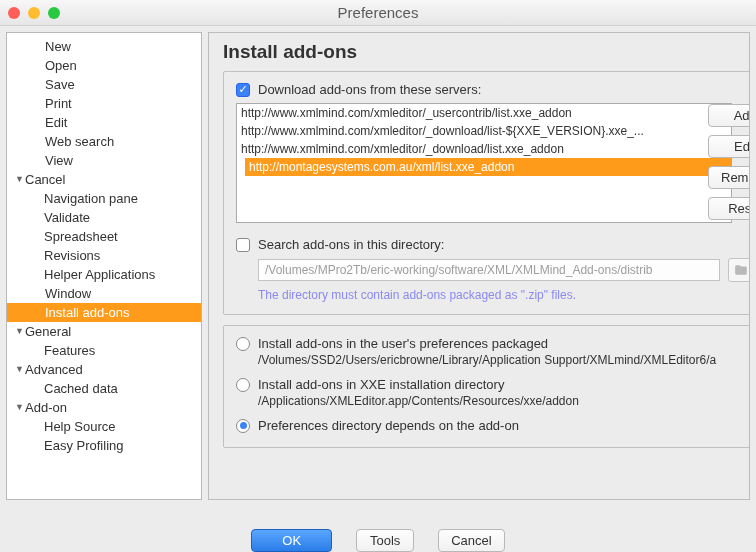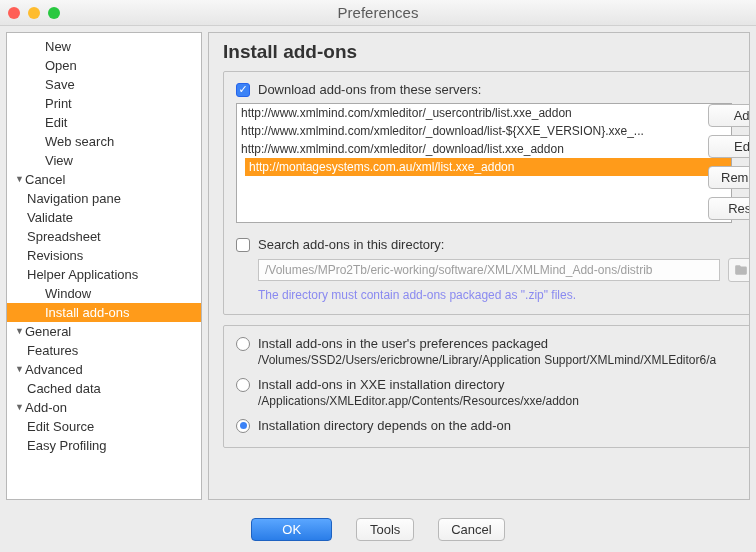--- a/index.html
+++ b/index.html
@@ -59,21 +59,21 @@
     line-height: 17px;
     display: flex;
     align-items: center;
   }
   .sidebar .item .arrow {
     width: 10px;
     display: inline-block;
     font-size: 9px;
     color: #666;
   }
-  .sidebar .child { padding-left: 20px; }
+  .sidebar .child { padding-left: 37px; }
   .sidebar .top   { padding-left: 38px; }
   .sidebar .group { padding-left: 8px; }
   .sidebar .item.selected {
     background: #ff9b1a;
     color: #fff;
   }
 
   .content {
     flex: 1;
     margin: 6px 6px 6px 6px;
@@ -203,21 +203,21 @@
     color: #333;
     font-size: 12px;
     margin-bottom: 10px;
     white-space: nowrap;
   }
   .footer {
     position: absolute;
     left: 0; right: 0; bottom: 0;
     height: 46px;
     display: flex;
-    align-items: center;
+    align-items: flex-end;
     justify-content: center;
     gap: 24px;
     background: #ececec;
   }
   .btn-primary {
     background: linear-gradient(#5aa6ff, #2a7de8);
     border: 1px solid #1e62c1;
     color: #fff;
     border-radius: 4px;
     padding: 3px 30px;
@@ -296,21 +296,21 @@
         <span>Advanced</span>
       </div>
       <div class="item child">
         <span>Cached data</span>
       </div>
       <div class="item group">
         <span class="arrow">▼</span>
         <span>Add-on</span>
       </div>
       <div class="item child">
-        <span>Edit Source</span>
+        <span>Help Source</span>
       </div>
       <div class="item child">
         <span>Easy Profiling</span>
       </div>
     </div>
 
   <div class="content">
     <div class="content-scroll">
       <h2>Install add-ons</h2>
 
@@ -355,21 +355,21 @@
         <div class="path">/Volumes/SSD2/Users/ericbrowne/Library/Application Support/XMLmind/XMLEditor6/a</div>
 
         <div class="row radiolabel">
           <span class="radio"></span>
           <span>Install add-ons in XXE installation directory</span>
         </div>
         <div class="path">/Applications/XMLEditor.app/Contents/Resources/xxe/addon</div>
 
         <div class="row radiolabel">
           <span class="radio checked"></span>
-          <span>Installation directory depends on the add-on</span>
+          <span>Preferences directory depends on the add-on</span>
         </div>
       </div>
     </div>
   </div>
 </div>
 
 <div class="footer">
   <div class="btn-primary">OK</div>
   <div class="btn">Tools</div>
   <div class="btn">Cancel</div>

